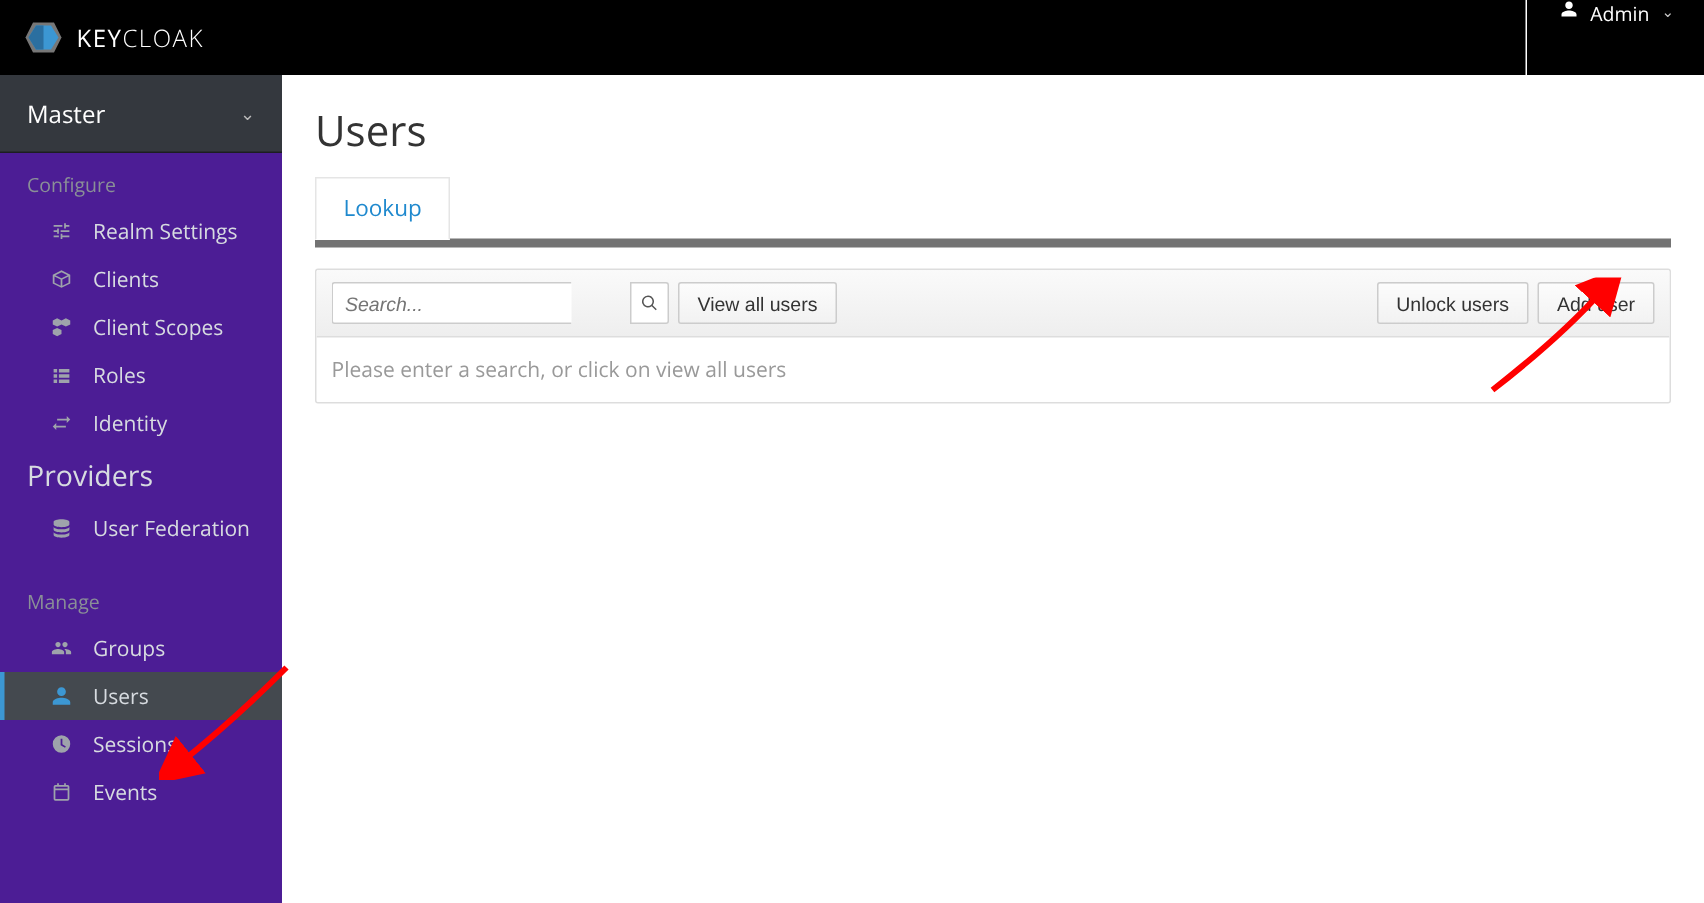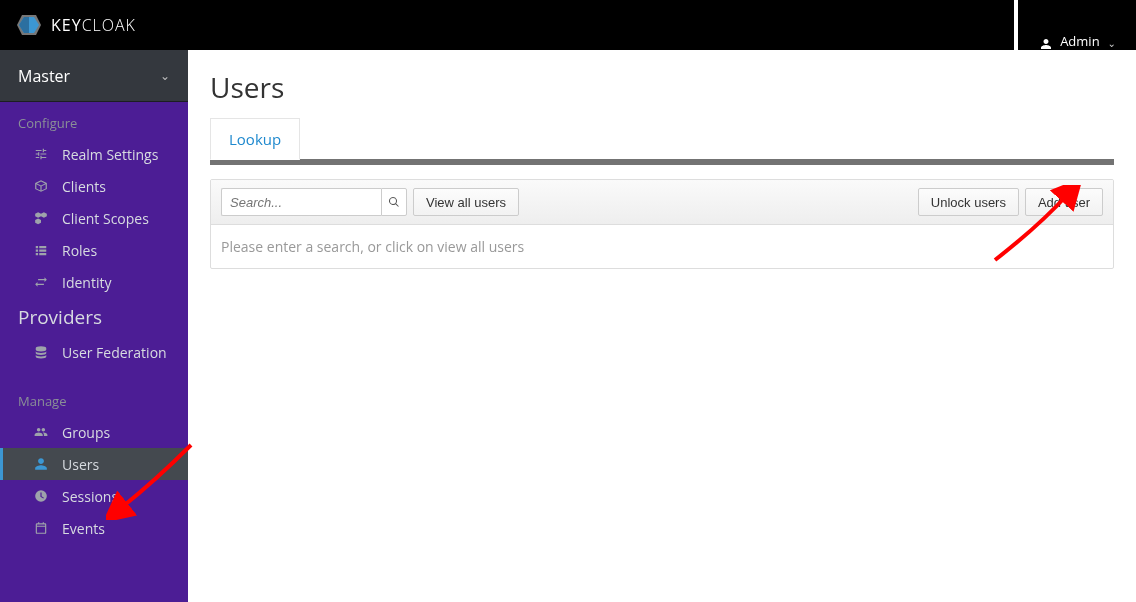--- a/index.html
+++ b/index.html
@@ -28,24 +28,24 @@
   align-items: center;
   color: #fff;
   font-size: 16px;
   letter-spacing: 1px;
   font-weight: 400;
 }
 .logo svg { margin-right: 8px; }
 .logo .thin { font-weight: 300; }
 .header-right {
   display: flex;
-  align-items: flex-end;
+  align-items: flex-start;
   color: #fff;
   font-size: 13px;
-  border-left: 4px solid #ffffff;
+  border-left: 1px solid #ffffff;
   height: 100%;
   padding-left: 22px;
 }
 .header-right .user-icon { margin-right: 8px; }
 .header-right .chev { margin-left: 8px; font-size: 10px; color: #ccc; }
 
 
 .body-wrap { display: flex; height: calc(602px - 50px); }
 
 
@@ -146,21 +146,21 @@
   border-radius: 2px;
   overflow: hidden;
 }
 .toolbar {
   display: flex;
   align-items: center;
   padding: 8px 10px;
   background: linear-gradient(#fafafa, #eeeeee);
   border-bottom: 1px solid #ddd;
 }
-.search-group { display: flex; }
+.search-group { display: flex; gap: 39px; }
 .search-input {
   height: 28px;
   border: 1px solid #ccc;
   border-right: none;
   border-radius: 2px 0 0 2px;
   padding: 0 8px;
   width: 160px;
   font-size: 13px;
   font-style: italic;
   color: #666;

